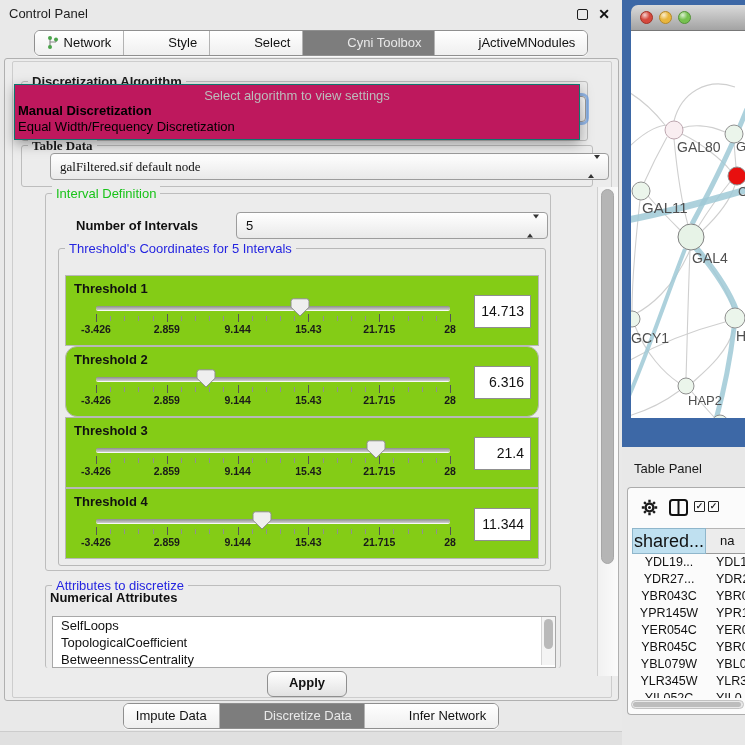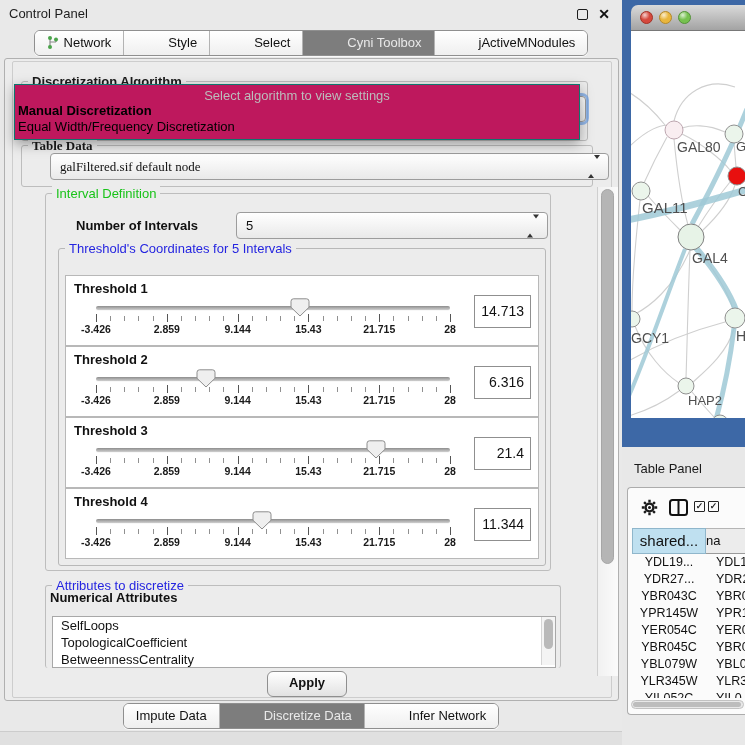--- a/index.html
+++ b/index.html
@@ -48,21 +48,21 @@
   .arr-dn{width:0;height:0;border-left:3.5px solid transparent;border-right:3.5px solid transparent;
           border-top:4.5px solid #333;}
   .focusring{box-shadow:0 0 0 3px rgba(100,155,230,.65);}
 
   .popup{position:absolute;left:9px;top:25px;width:564px;height:54px;background:#be185d;
          border:1px solid #0f766e;box-shadow:0 4px 12px rgba(0,0,0,.35);z-index:6;}
   .popup .hint{text-align:center;color:#bcbcbc;font-size:13px;margin-top:3px;}
   .pitem{font-size:13px;color:#000;line-height:16px;padding-left:3px;}
   .pitem.bold{font-weight:bold;}
 
-  .thr-panel{position:absolute;left:6px;width:474px;height:71px;background:#ffffff;
+  .thr-panel{position:absolute;left:6px;width:474px;height:71px;background:#84cc16;
              border:1px solid #b8b8b8;box-sizing:border-box;}
   .thr-title{position:absolute;left:8px;top:5px;font-size:13px;font-weight:bold;color:#111;}
   .sl-track{position:absolute;left:30px;top:30px;width:354px;height:4px;border-radius:2px;
             background:linear-gradient(#8d8d8d,#cfcfcf);box-shadow:0 1px 0 #f8f8f8;}
   .sl-minor{position:absolute;left:30px;top:40px;width:355px;height:5px;
             background:repeating-linear-gradient(to right,#909090 0 1px,transparent 1px 14.16px);}
   .sl-major{position:absolute;top:38px;width:1px;height:8px;background:#555;}
   .sl-lab{position:absolute;top:47px;transform:translateX(-50%);font-size:10.5px;font-weight:bold;
           color:#1a1a1a;white-space:nowrap;}
   .sl-thumb{position:absolute;top:22px;width:20px;height:19px;}
@@ -103,24 +103,24 @@
 
   .tp-title{position:absolute;left:634px;top:461px;font-size:13px;color:#1a1a1a;}
   .tp-box{position:absolute;left:627px;top:487px;width:118px;height:226px;background:#fbfbfb;
           border:1px solid #acacac;border-right:none;border-radius:4px 0 0 4px;}
   .tp-toolbar{position:absolute;left:0;top:0;width:100%;height:38px;}
   .tp-ico{position:absolute;top:11px;}
   .chkpair{display:flex;gap:3px;}
   .chk{width:9px;height:9px;border:1.4px solid #222;border-radius:1px;font-size:9px;line-height:9px;
        color:#222;text-align:center;font-weight:bold;}
   .tp-header{position:absolute;left:4px;top:40px;right:0;height:26px;display:flex;}
-  .th1{width:74px;background:#bfe0f0;border:1px solid #8fb6cb;box-sizing:border-box;font-size:15px;
+  .th1{width:74px;background:#bfe0f0;border:1px solid #8fb6cb;box-sizing:border-box;font-size:18px;
        color:#111;text-align:center;line-height:24px;}
   .th2{flex:1;background:#ececec;border-top:1px solid #b5b5b5;border-bottom:1px solid #9a9a9a;
-       box-sizing:border-box;font-size:13px;color:#111;line-height:24px;
+       box-sizing:border-box;font-size:13px;color:#111;padding-left:14px;line-height:24px;
        overflow:hidden;white-space:nowrap;}
   .tp-rows{position:absolute;left:4px;top:66px;right:0;height:144px;overflow:hidden;}
   .tp-row{display:flex;height:17px;}
   .tp-row .c1{width:74px;text-align:center;font-size:12.5px;color:#111;line-height:17px;
               white-space:nowrap;overflow:hidden;}
   .tp-row .c2{flex:1;padding-left:10px;font-size:12.5px;color:#111;line-height:17px;
               white-space:nowrap;overflow:hidden;}
   .hscroll{position:absolute;left:3px;right:2px;top:212px;height:9px;background:#e8e8e8;
            border:1px solid #c2c2c2;border-radius:5px;box-sizing:border-box;}
   .hthumb{position:absolute;left:1px;top:1px;width:97%;height:5px;background:#bdbdbd;
@@ -220,21 +220,21 @@
               <div class="sl-lab" style="left: 242.4px;">15.43</div>
               <div class="sl-major" style="left: 313.2px;"></div>
               <div class="sl-lab" style="left: 313.2px;">21.715</div>
               <div class="sl-major" style="left: 384px;"></div>
               <div class="sl-lab" style="left: 384px;">28</div>
               <div class="sl-thumb" style="left: 224.328px;"><svg width="20" height="19" viewBox="0 0 20 19">
                   <path d="M3.5,0.8 h13 a2.5,2.5 0 0 1 2.5,2.5 v6 L10,18 1,9.3 v-6 a2.5,2.5 0 0 1 2.5,-2.5 z" fill="#efefef" stroke="#8d8d8d" stroke-width="1"></path>
                 </svg></div>
               <div class="thr-value">14.713</div>
             </div>
-            <div class="thr-panel" style="top: 97px;">
+            <div class="thr-panel" style="top: 97px; border-radius: 12px;">
               <div class="thr-title">Threshold 2</div>
               <div class="sl-track"></div>
               <div class="sl-minor"></div>
               <div class="sl-major" style="left: 30px;"></div>
               <div class="sl-lab" style="left: 30px;">-3.426</div>
               <div class="sl-major" style="left: 100.8px;"></div>
               <div class="sl-lab" style="left: 100.8px;">2.859</div>
               <div class="sl-major" style="left: 171.6px;"></div>
               <div class="sl-lab" style="left: 171.6px;">9.144</div>
               <div class="sl-major" style="left: 242.4px;"></div>

